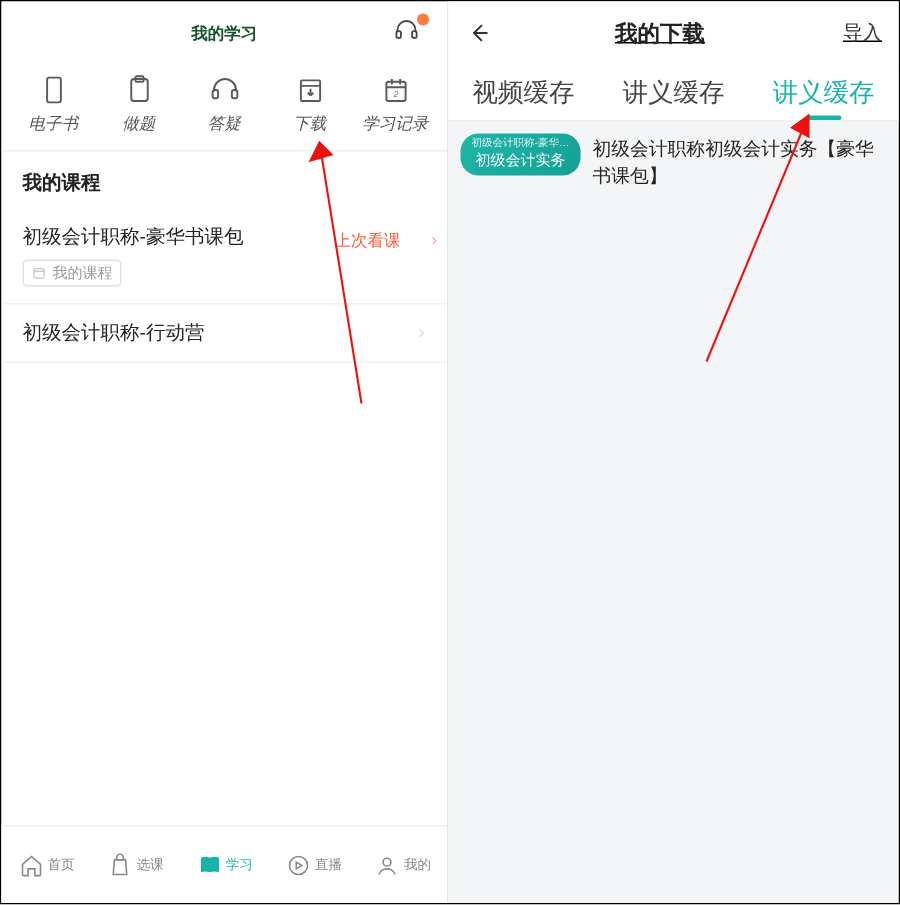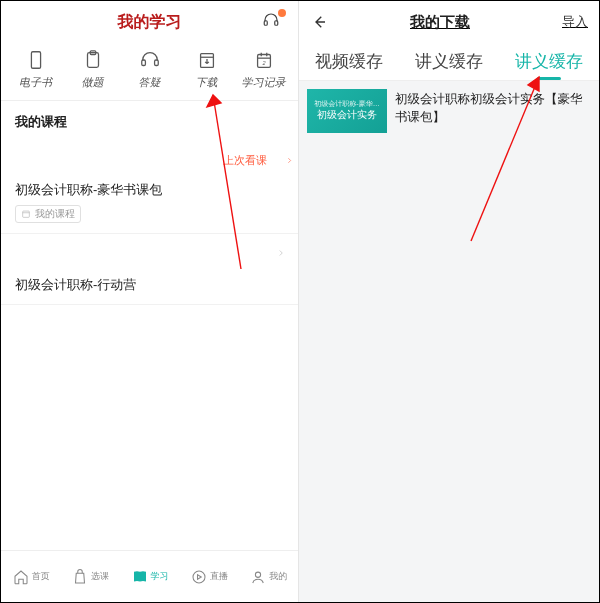--- a/index.html
+++ b/index.html
@@ -28,21 +28,21 @@
   .pane.right { flex: 1; background: #f4f5f6; }
 
   
   .l-header {
     height: 42px;
     display: flex;
     align-items: center;
     justify-content: center;
     position: relative;
   }
-  .l-header .title { font-size: 16px; font-weight: 600; color: #b91c1c; }
+  .l-header .title { font-size: 11px; font-weight: 600; color: #14532d; }
   .l-header .hp {
     position: absolute; right: 14px; top: 10px;
     width: 22px; height: 22px;
   }
   .hp-icon {
     width: 18px; height: 18px; stroke: #444; fill: none; stroke-width: 1.6;
   }
   .hp-badge {
     position: absolute; top: -2px; right: -2px;
     width: 8px; height: 8px; border-radius: 50%;
@@ -69,21 +69,21 @@
   .section-hdr {
     padding: 12px 14px 8px 14px;
     font-size: 13px; font-weight: 600; color: #222;
   }
 
   .course {
     padding: 10px 14px;
     border-bottom: 1px solid #f1f1f1;
     position: relative;
   }
-  .course .name { font-size: 13px; color: #222; margin-top: 32px; }
+  .course .name { font-size: 13px; color: #222; }
   .course .sub {
     margin-top: 6px;
     display: inline-flex;
     align-items: center;
     gap: 4px;
     font-size: 10px; color: #999;
     border: 1px solid #e0e0e0;
     border-radius: 3px;
     padding: 1px 5px;
   }
@@ -144,25 +144,25 @@
   .r-tab.active::after {
     content: ""; position: absolute; bottom: 0; left: 50%; transform: translateX(-50%);
     width: 24px; height: 3px; background: #16b5a8; border-radius: 2px;
   }
 
   .dl-item {
     display: flex; gap: 8px;
     padding: 8px;
   }
   .dl-thumb {
-    width: 80px; height: 44px;
+    width: 80px; height: 28px;
     background: linear-gradient(135deg,#1fb6a9,#13a095);
     color: #fff; font-size: 9px;
     display: flex; flex-direction: column; align-items: center; justify-content: center;
-    border-radius: 0; text-align:center; padding:2px;
+    border-radius: 12px; text-align:center; padding:2px;
   }
   .dl-thumb .t1 { font-size: 7px; opacity: .85; line-height:1.1; }
   .dl-thumb .t2 { font-size: 10px; font-weight: 500; margin-top:1px; }
   .dl-title { font-size: 12.5px; color: #222; line-height: 1.4; flex: 1; padding-top:2px;}
 
   
   .arrow {
     position: absolute; pointer-events: none;
   }
   .arrow line, .arrow polygon { stroke: #e11; fill: #e11; stroke-width: 1.4; }

